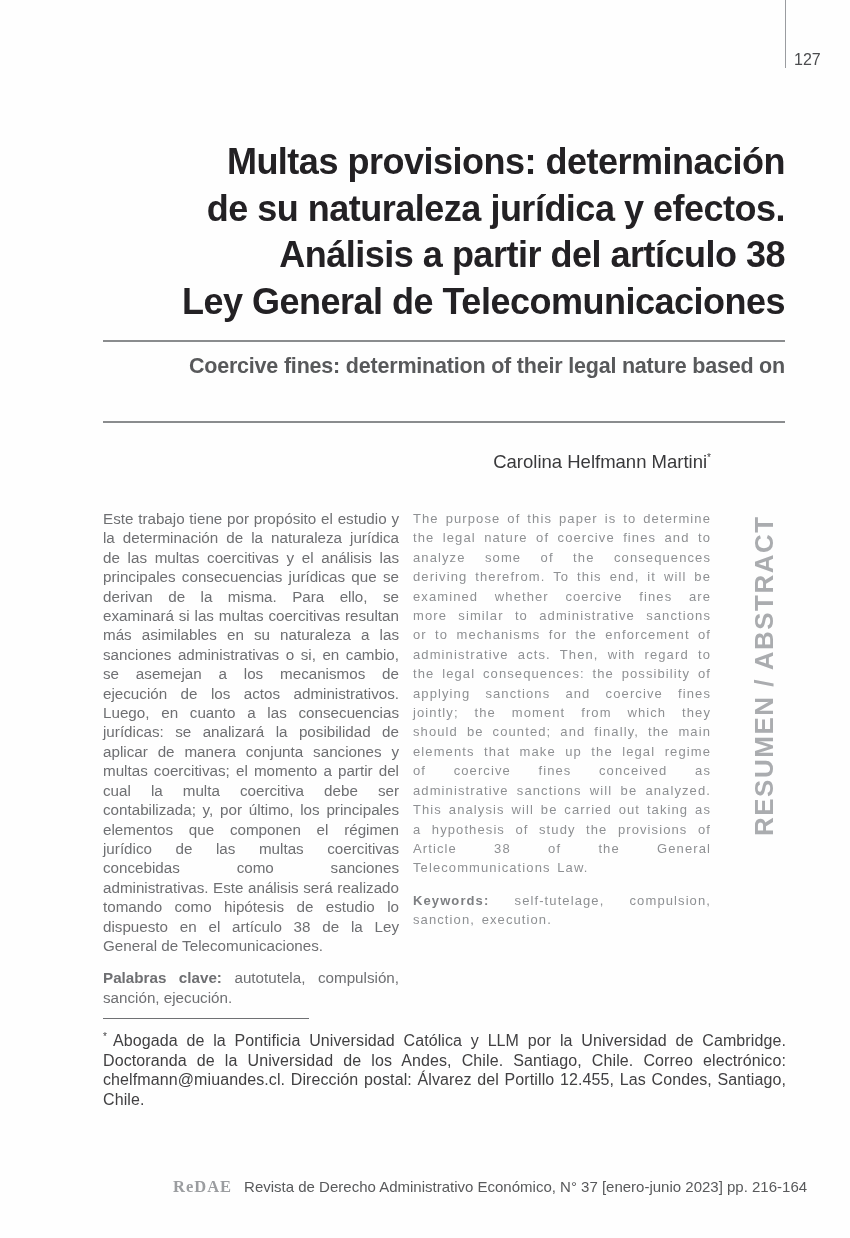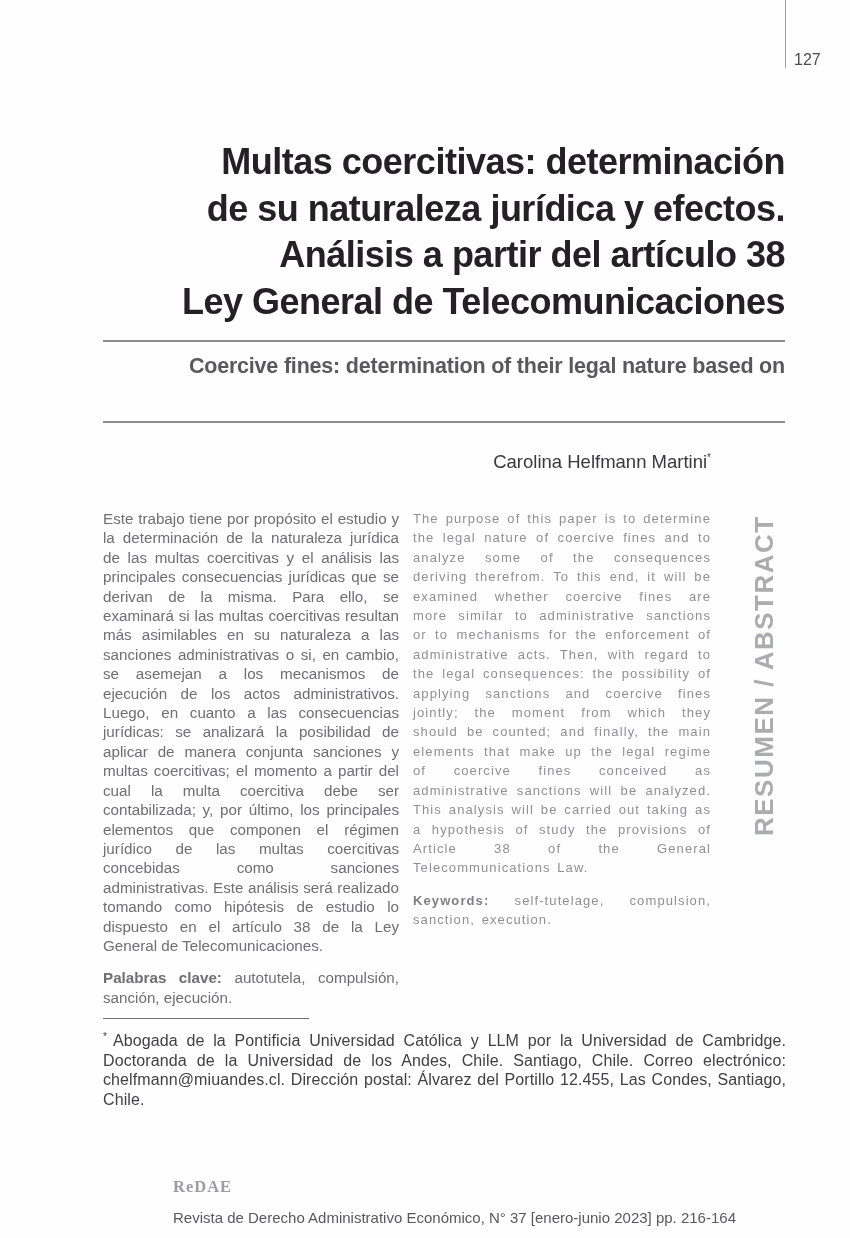--- a/index.html
+++ b/index.html
@@ -138,21 +138,20 @@
     font-size: 15.5px;
     color: #636467;
   }
   
   .footer {
     position: absolute;
     top: 1177px; left: 173px;
     display: flex;
     align-items: baseline;
     gap: 12px;
-    flex-direction: column;
   }
   .journal-abbrev {
     font-family: "Liberation Serif", serif;
     font-weight: bold;
     font-size: 16.5px;
     letter-spacing: 1px;
     color: #9b9da0;
   }
   .journal-info {
     font-size: 15px;
@@ -162,21 +161,21 @@
 </style>
 </head>
 <body>
 
 <div class="page">
 
   <div class="margin-line"></div>
   <div class="page-number">127</div>
 
   <div class="title-block">
-    <div>Multas coercitivas: determinación</div>
+    <div>Multas provisions: determinación</div>
     <div>de su naturaleza jurídica y efectos.</div>
     <div>Análisis a partir del artículo 38</div>
     <div>Ley General de Telecomunicaciones</div>
   </div>
 
   <div class="rule rule-top"></div>
 
   <div class="subtitle-block">
     <div>Coercive fines: determination of their legal nature based on</div>
   </div>

